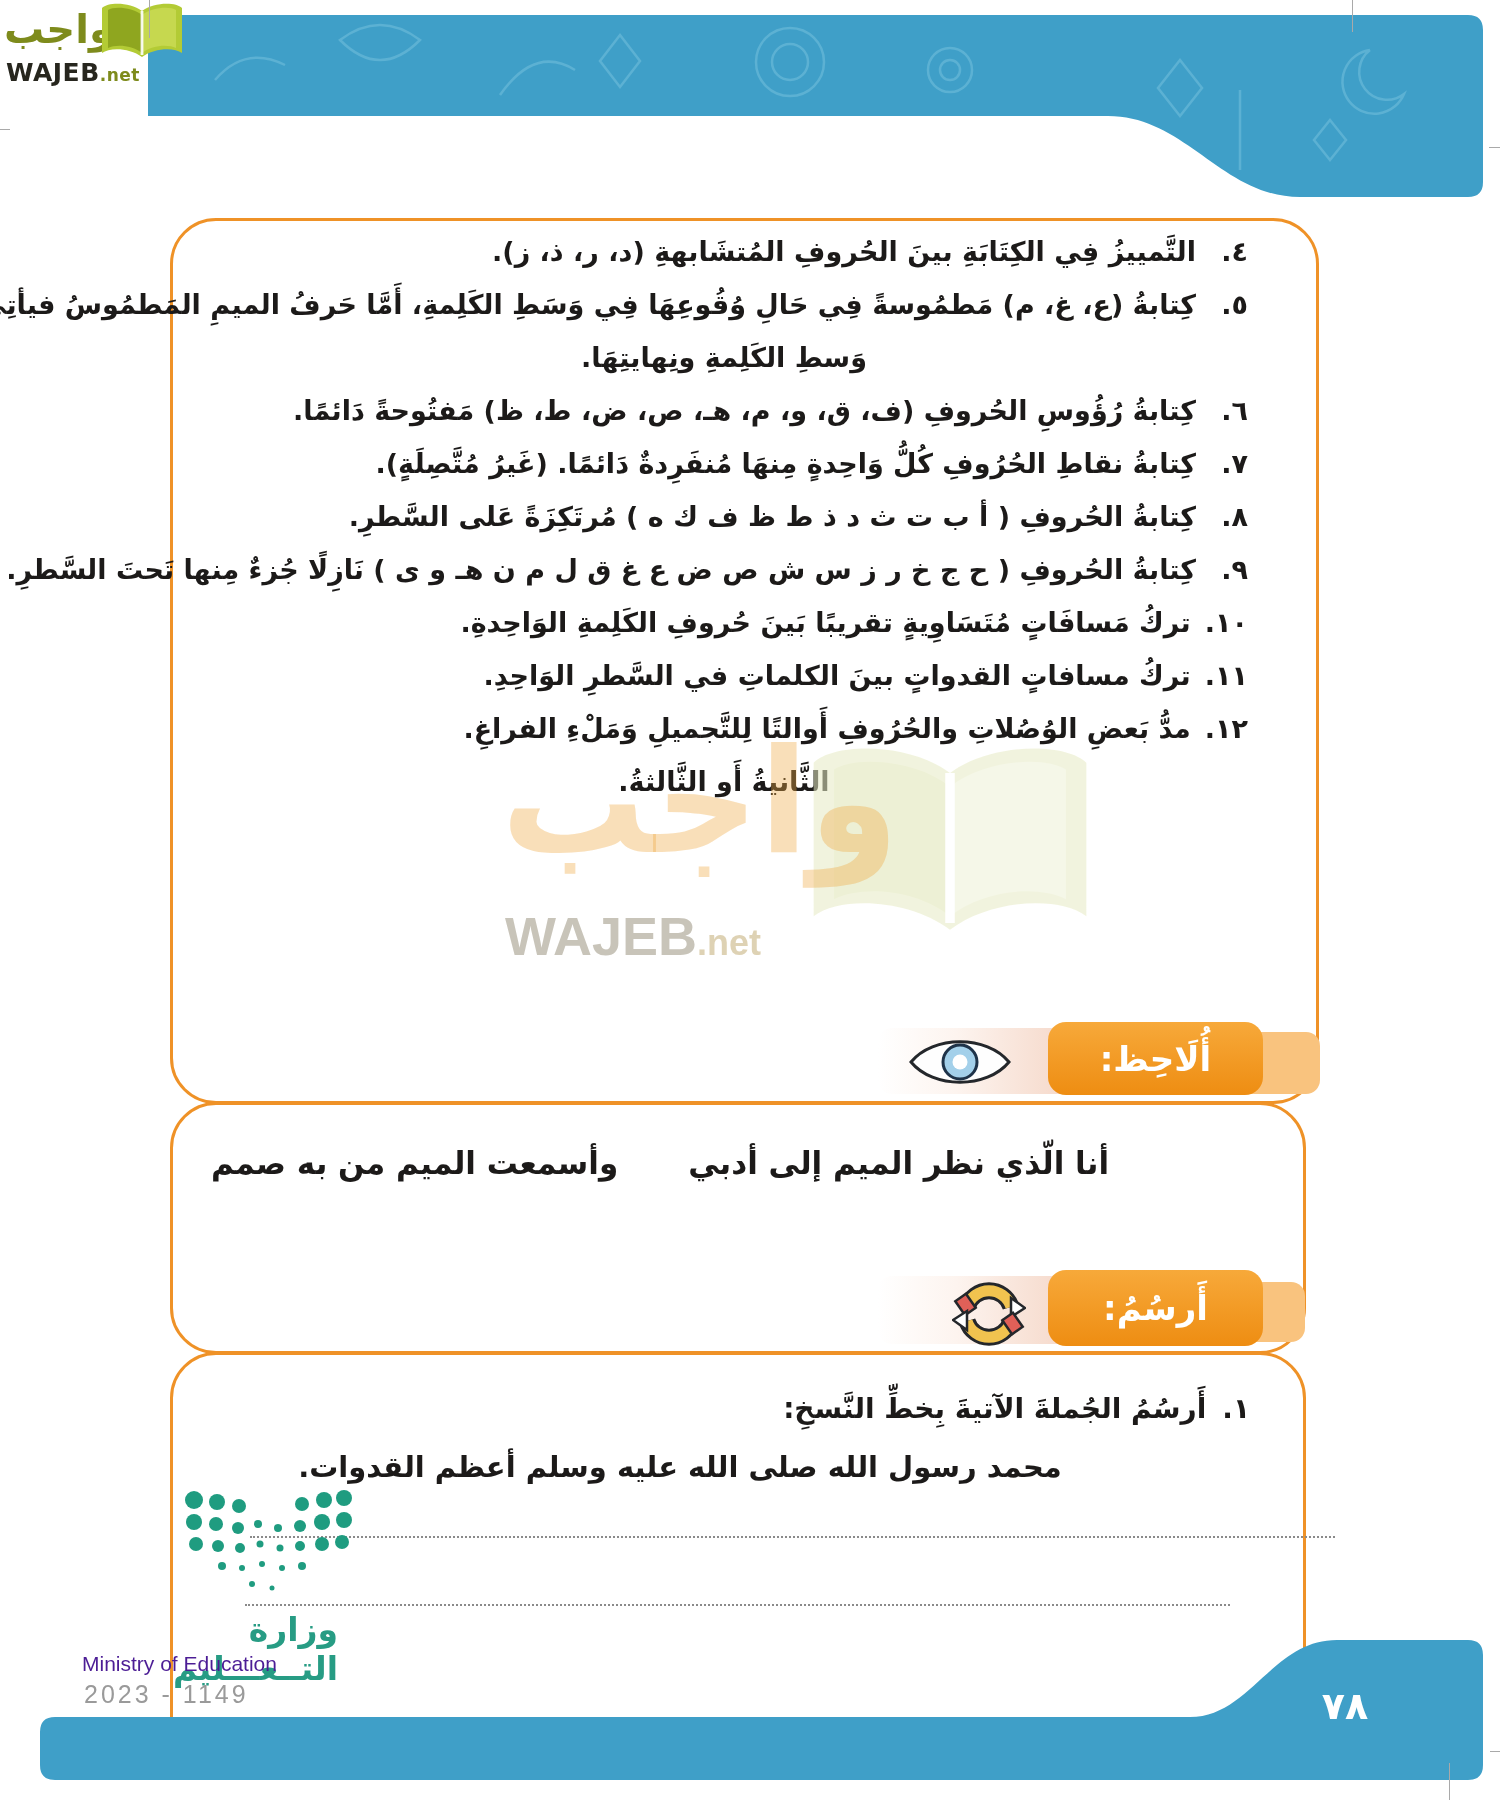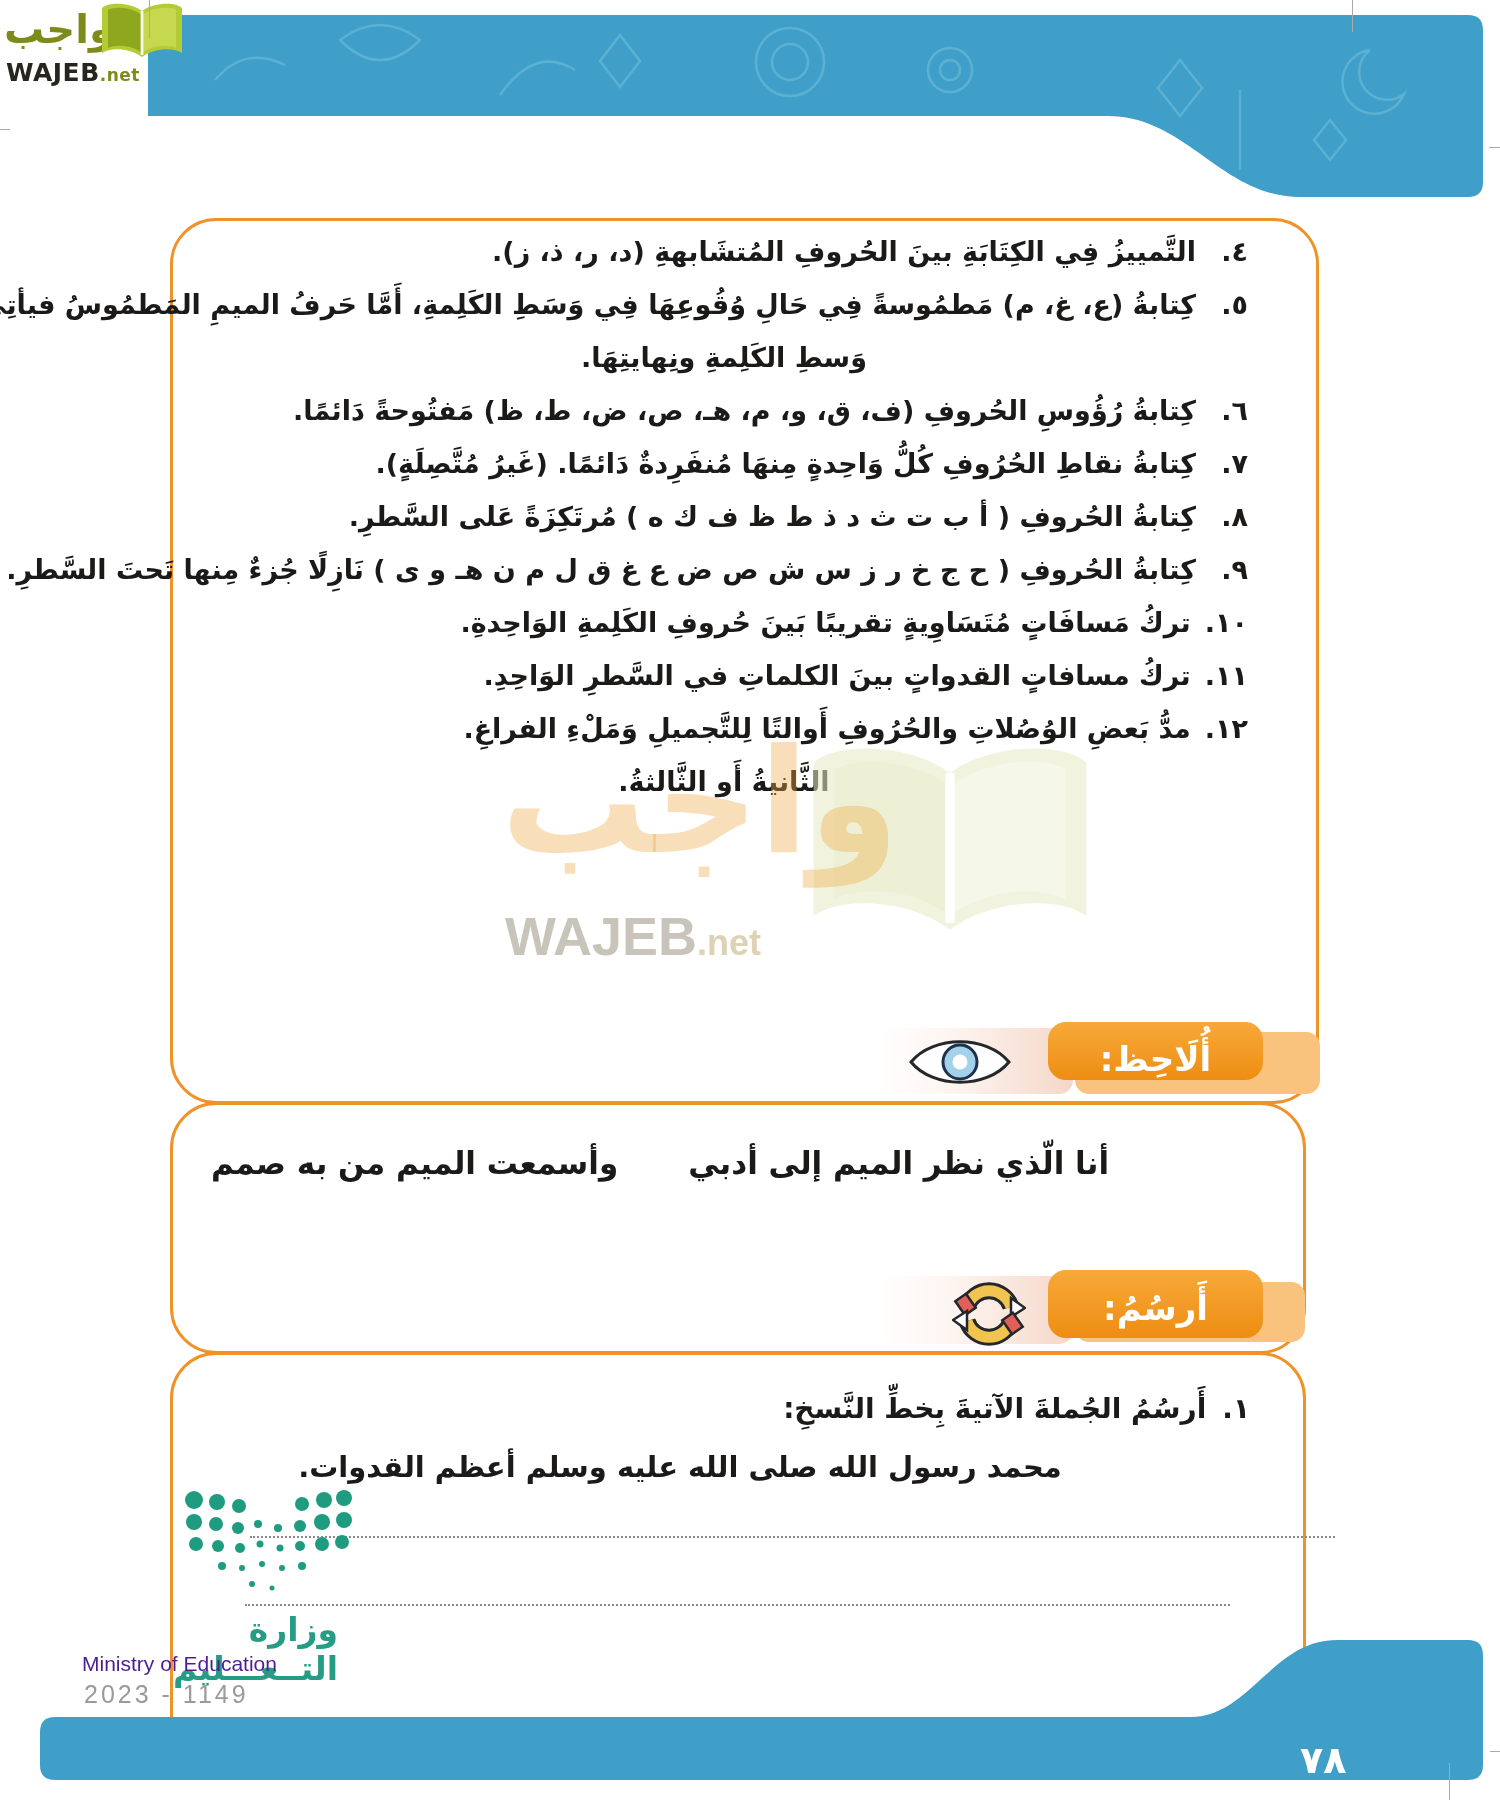--- a/index.html
+++ b/index.html
@@ -30,25 +30,25 @@
               font-size:27px;font-weight:bold;z-index:3;}
   .rule{line-height:53px;white-space:nowrap;}
   .rule .num{margin-left:14px;display:inline-block;min-width:38px;}
   .rule-cont{line-height:53px;text-align:center;white-space:nowrap;}
 
   
   .badge-tab{background:#f9c37e;border-radius:14px;z-index:3;}
   .badge{border-radius:18px;background:linear-gradient(180deg,#f7a93a,#ee8d12);
          color:#fff;font-weight:bold;font-size:34px;text-align:center;direction:rtl;z-index:4;}
   .icon-card{border-radius:14px;background:linear-gradient(to left,#f5d7c8,#fdf4ef 60%,#ffffff);z-index:3;}
-  #observe-badge{left:1048px;top:1022px;width:215px;height:58px;line-height:74px;}
+  #observe-badge{left:1048px;top:1022px;width:215px;height:73px;line-height:74px;}
   #observe-tab{left:1075px;top:1032px;width:245px;height:62px;}
   #observe-card{left:878px;top:1028px;width:195px;height:66px;}
   #eye-icon{left:905px;top:1031px;z-index:4;}
-  #draw-badge{left:1048px;top:1270px;width:215px;height:68px;line-height:76px;}
+  #draw-badge{left:1048px;top:1270px;width:215px;height:76px;line-height:76px;}
   #draw-tab{left:1075px;top:1282px;width:230px;height:60px;}
   #draw-card{left:878px;top:1276px;width:195px;height:68px;}
   #pencils-icon{left:952px;top:1277px;z-index:4;}
 
   
   .verse{left:170px;top:1145px;width:1130px;direction:rtl;display:flex;justify-content:center;
          gap:70px;font-size:31px;font-weight:bold;z-index:3;transform:translateX(-75px);}
 
   
   .draw-instruction{left:200px;top:1392px;width:1050px;direction:rtl;text-align:right;
@@ -63,21 +63,21 @@
   
   #ministry-dots{left:182px;top:1488px;z-index:4;}
   .ministry-ar{left:78px;top:1610px;width:260px;font-size:33px;font-weight:bold;color:#279c84;
                direction:rtl;text-align:right;z-index:4;}
   .ministry-en{left:82px;top:1652px;font-size:21px;color:#4c1d95;z-index:4;
                font-family:"Liberation Sans",sans-serif;}
   .ministry-years{left:84px;top:1680px;font-size:25px;color:#9a9a9a;letter-spacing:3px;z-index:4;
                font-family:"Liberation Sans",sans-serif;}
 
   
-  .page-num{left:1300px;top:1738px;width:90px;text-align:left;font-size:38px;font-weight:bold;
+  .page-num{left:1300px;top:1684px;width:90px;text-align:center;font-size:38px;font-weight:bold;
             color:#fff;z-index:8;}
 
   
   .wm{z-index:5;pointer-events:none;}
   .wm-book{left:800px;top:728px;opacity:.55;}
   .wm-ar{left:470px;top:700px;width:460px;text-align:center;font-size:145px;font-weight:800;
          color:rgba(240,170,70,.38);direction:rtl;line-height:1.4;}
   .wm-en{left:505px;top:905px;font-size:54px;font-weight:800;color:rgba(155,148,128,.55);
          font-family:"Liberation Sans",sans-serif;}
   .wm-en .tld{font-size:36px;color:rgba(200,180,130,.6);font-weight:700;}

